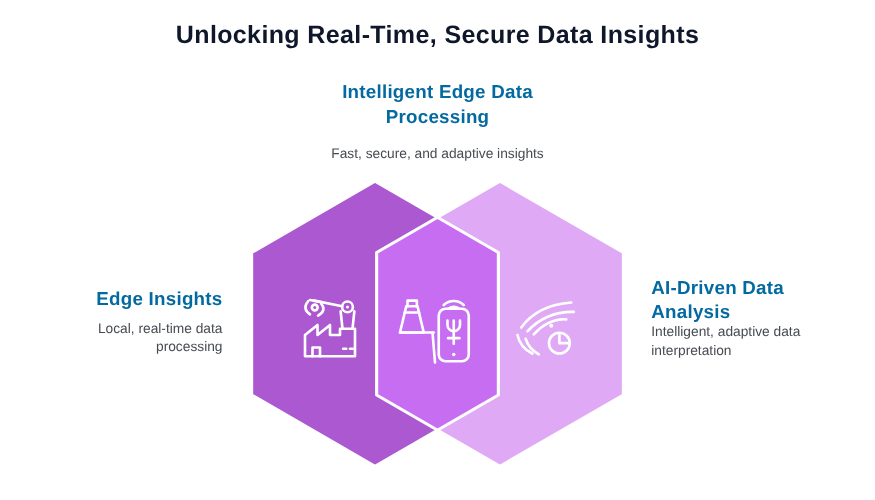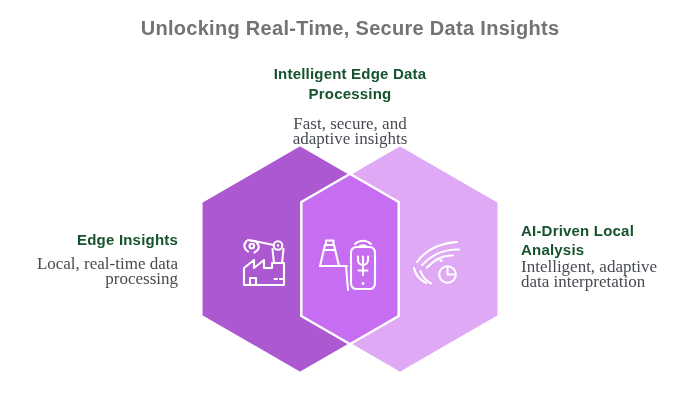--- a/index.html
+++ b/index.html
@@ -2,29 +2,29 @@
 <html><head>
 <meta charset="utf-8">
 <style>
   html,body { margin:0; padding:0; background:#ffffff; }
   .canvas {
     position:relative; width:700px; height:400px; background:#ffffff;
     overflow:hidden; font-family:"Liberation Sans", sans-serif;
   }
   .main-title {
     position:absolute; top:17px; left:0; width:700px; text-align:center;
-    font-size:20px; font-weight:bold; color:#737373; letter-spacing:0.3px;
+    font-size:20px; font-weight:bold; color:#0f172a; letter-spacing:0.3px;
   }
   .diagram-svg { position:absolute; left:0; top:0; }
   .label { position:absolute; }
   .node-title {
-    font-size:15px; font-weight:bold; color:#14532d;
+    font-size:15px; font-weight:bold; color:#0369a1;
     line-height:19px; letter-spacing:0.2px;
   }
-  .node-sub { font-size:17px; color:#474b51; line-height:15px;font-family:Liberation Serif, serif; }
+  .node-sub { font-size:11px; color:#474b51; line-height:15px; }
   #label-center { left:240px; top:64px; width:220px; text-align:center; }
   #label-center .node-title { line-height:20px; }
   #label-center .node-sub { width:170px; margin:12px auto 0 auto; }
   #label-left { left:28px; top:230px; width:150px; text-align:right; }
   #label-left .node-sub { margin-top:7px;text-align:right; }
   #label-right { left:521px; top:221px; width:140px; text-align:left; }
   #label-right .node-sub { margin-top:0; }
   .icon-stroke {
     stroke:#ffffff; fill:none; stroke-width:2.1;
     stroke-linecap:round; stroke-linejoin:round;
@@ -92,17 +92,17 @@
     <div class="node-title">Intelligent Edge Data Processing</div>
     <div class="node-sub">Fast, secure, and adaptive insights</div>
   </div>
 
   <div class="label" id="label-left">
     <div class="node-title">Edge Insights</div>
     <div class="node-sub">Local, real-time data processing</div>
   </div>
 
   <div class="label" id="label-right">
-    <div class="node-title">AI-Driven Local Analysis</div>
+    <div class="node-title">AI-Driven Data Analysis</div>
     <div class="node-sub">Intelligent, adaptive data interpretation</div>
   </div>
 
 </div>
 
 </body></html>

